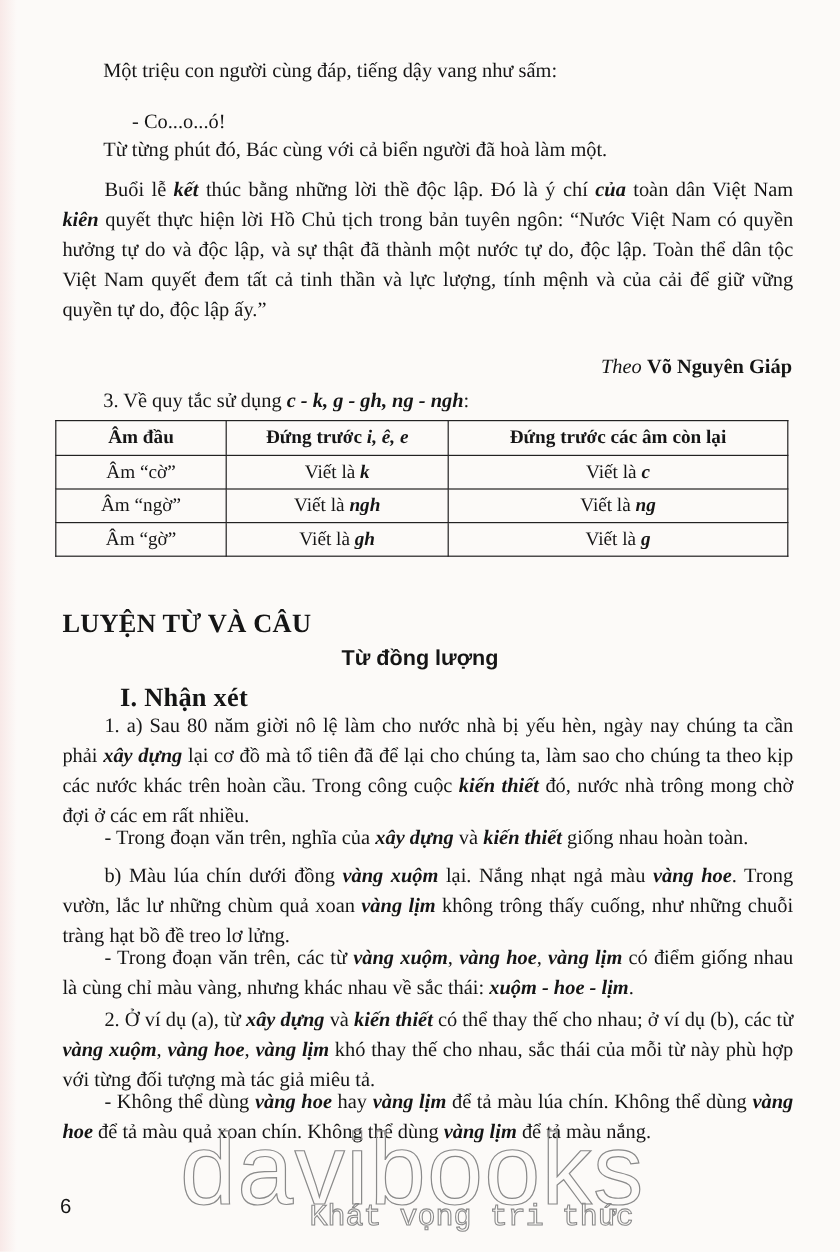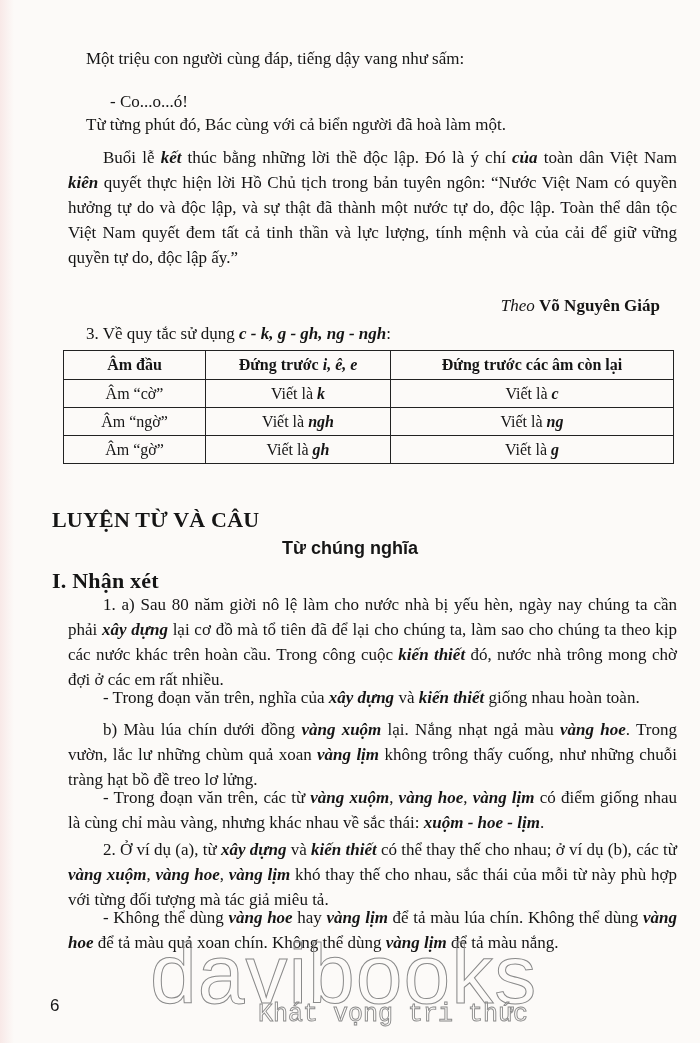--- a/index.html
+++ b/index.html
@@ -32,21 +32,20 @@
     white-space: nowrap;
     line-height: 20px;
   }
   .para {
     position: absolute;
     left: 52px;
     width: 609px;
     line-height: 25px;
     text-align: justify;
     text-align-last: left;
-    margin-left: 16px;
   }
   .para .ind { display: inline-block; width: 35px; }
   b i, i b, .bi { font-weight: bold; font-style: italic; }
   .right {
     position: absolute;
     right: 40px;
     white-space: nowrap;
   }
   .section-title {
     position: absolute;
@@ -58,21 +57,21 @@
   .lesson-title {
     position: absolute;
     left: 0; width: 700px;
     text-align: center;
     font-family: "Liberation Sans", "DejaVu Sans", sans-serif;
     font-weight: bold;
     font-size: 18px;
   }
   table.rules {
     position: absolute;
-    left: 63px;
+    left: 46px;
     top: 350px;
     width: 611px;
     border-collapse: collapse;
     font-size: 16px;
   }
   table.rules td, table.rules th {
     border: 1.5px solid #222;
     height: 27px;
     padding: 0 4px;
     text-align: center;
@@ -144,22 +143,22 @@
     </tr>
     <tr>
       <td>Âm “gờ”</td>
       <td><span>Viết là </span><span class="bi">gh</span></td>
       <td><span>Viết là </span><span class="bi">g</span></td>
     </tr>
   </tbody>
     </table>
 
   <div class="section-title" style="top:507px;">LUYỆN TỪ VÀ CÂU</div>
-  <div class="lesson-title" style="top:538px;">Từ chúng nghĩa</div>
-  <div class="section-title" style="top:568px;">I. Nhận xét</div>
+  <div class="lesson-title" style="top:538px;">Từ đồng lượng</div>
+  <div class="section-title" style="top:568px;margin-left:48px;">I. Nhận xét</div>
 
   <div class="para" style="top:592px;"><span class="ind"></span><span>1. a) Sau 80 năm giời nô lệ làm cho nước nhà bị yếu hèn, ngày nay chúng ta cần phải </span><span class="bi">xây dựng</span><span> lại cơ đồ mà tổ tiên đã để lại cho chúng ta, làm sao cho chúng ta theo kịp các nước khác trên hoàn cầu. Trong công cuộc </span><span class="bi">kiến thiết</span><span> đó, nước nhà trông mong chờ đợi ở các em rất nhiều.</span></div>
 
   <div class="para" style="top:685px;"><span class="ind"></span><span>- Trong đoạn văn trên, nghĩa của </span><span class="bi">xây dựng</span><span> và </span><span class="bi">kiến thiết</span><span> giống nhau hoàn toàn.</span></div>
 
   <div class="para" style="top:717px;"><span class="ind"></span><span>b) Màu lúa chín dưới đồng </span><span class="bi">vàng xuộm</span><span> lại. Nắng nhạt ngả màu </span><span class="bi">vàng hoe</span><span>. Trong vườn, lắc lư những chùm quả xoan </span><span class="bi">vàng lịm</span><span> không trông thấy cuống, như những chuỗi tràng hạt bồ đề treo lơ lửng.</span></div>
 
   <div class="para" style="top:785px;"><span class="ind"></span><span>- Trong đoạn văn trên, các từ </span><span class="bi">vàng xuộm</span><span>, </span><span class="bi">vàng hoe</span><span>, </span><span class="bi">vàng lịm</span><span> có điểm giống nhau là cùng chỉ màu vàng, nhưng khác nhau về sắc thái: </span><span class="bi">xuộm - hoe - lịm</span><span>.</span></div>
 
   <div class="para" style="top:837px;"><span class="ind"></span><span>2. Ở ví dụ (a), từ </span><span class="bi">xây dựng</span><span> và </span><span class="bi">kiến thiết</span><span> có thể thay thế cho nhau; ở ví dụ (b), các từ </span><span class="bi">vàng xuộm</span><span>, </span><span class="bi">vàng hoe</span><span>, </span><span class="bi">vàng lịm</span><span> khó thay thế cho nhau, sắc thái của mỗi từ này phù hợp với từng đối tượng mà tác giả miêu tả.</span></div>

